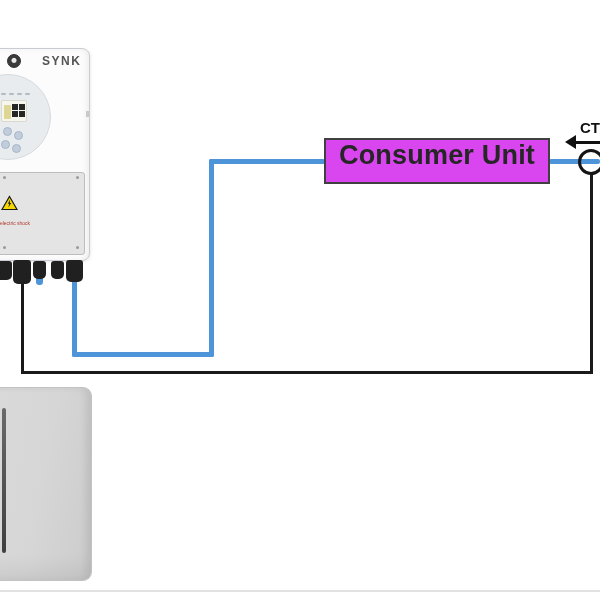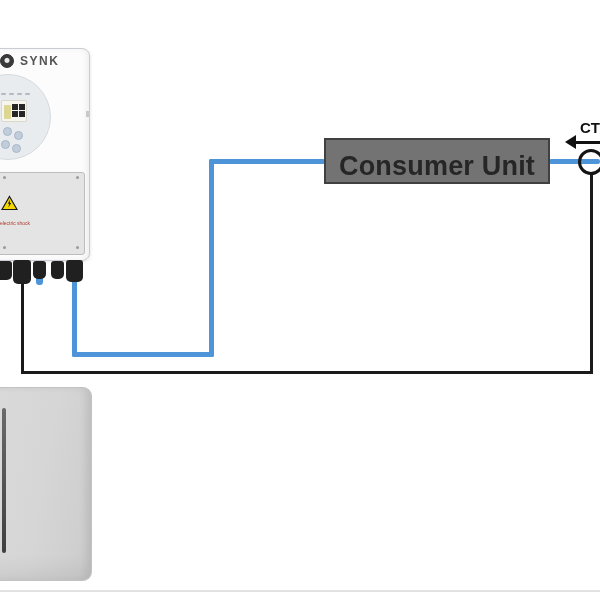--- a/index.html
+++ b/index.html
@@ -9,21 +9,21 @@
   }
   .abs{position:absolute;}
 
   
   .inverter-body{
     left:-32px;top:48px;width:120px;height:211px;
     background:#fcfcfc;border:1px solid #c9cdd1;border-radius:8px;
     box-shadow:inset -3px 0 5px rgba(0,0,0,.05), 1px 1px 3px rgba(0,0,0,.08);
     z-index:2;
   }
-  .logo-row{left:0;top:53px;height:15px;display:flex;align-items:center;gap:6px;z-index:3;}
+  .logo-row{left:7px;top:53px;height:15px;display:flex;align-items:center;gap:21px;z-index:3;}
   .logo-circle{
     width:14px;height:14px;border-radius:50%;
     background:radial-gradient(circle at 50% 45%, #e9e9e9 0 2px, #3a3a3a 3px);
     border:1px solid #2f2f2f;box-sizing:border-box;
   }
   .brand-text{font-size:12px;font-weight:bold;color:#555;letter-spacing:1.5px;}
 
   .display-circle{
     left:-35px;top:74px;width:84px;height:84px;border-radius:50%;
     background:#e9ecef;border:1px solid #d6dade;z-index:3;
@@ -54,23 +54,23 @@
 
   .gland{background:#202020;border-radius:3px 3px 5px 5px;z-index:5;}
   .gland-stub-blue{left:36px;top:276px;width:7px;height:9px;background:#4e94d8;border-radius:0 0 3px 3px;z-index:4;}
 
   
   .wire-blue{background:#4e94d8;z-index:1;border-radius:2px;}
   .wire-black{background:#1a1a1a;z-index:1;}
 
   
   .consumer-box{
-    left:324px;top:138px;width:226px;height:46px;background:#737373;
+    left:324px;top:138px;width:226px;height:46px;background:#d946ef;
     border:2px solid #404040;z-index:6;box-sizing:border-box;
-    display:flex;align-items:flex-end;justify-content:center;
+    display:flex;align-items:flex-start;justify-content:center;
   }
   .consumer-label{font-size:27px;font-weight:bold;color:#262626;letter-spacing:0.2px;white-space:nowrap;}
 
   
   .ct-circle{
     left:578px;top:149px;width:26px;height:26px;border-radius:50%;
     border:3px solid #141414;box-sizing:border-box;z-index:7;background:transparent;
   }
   .ct-arrow-shaft{left:576px;top:141px;width:24px;height:3px;background:#111;z-index:7;}
   .ct-arrow-head{

